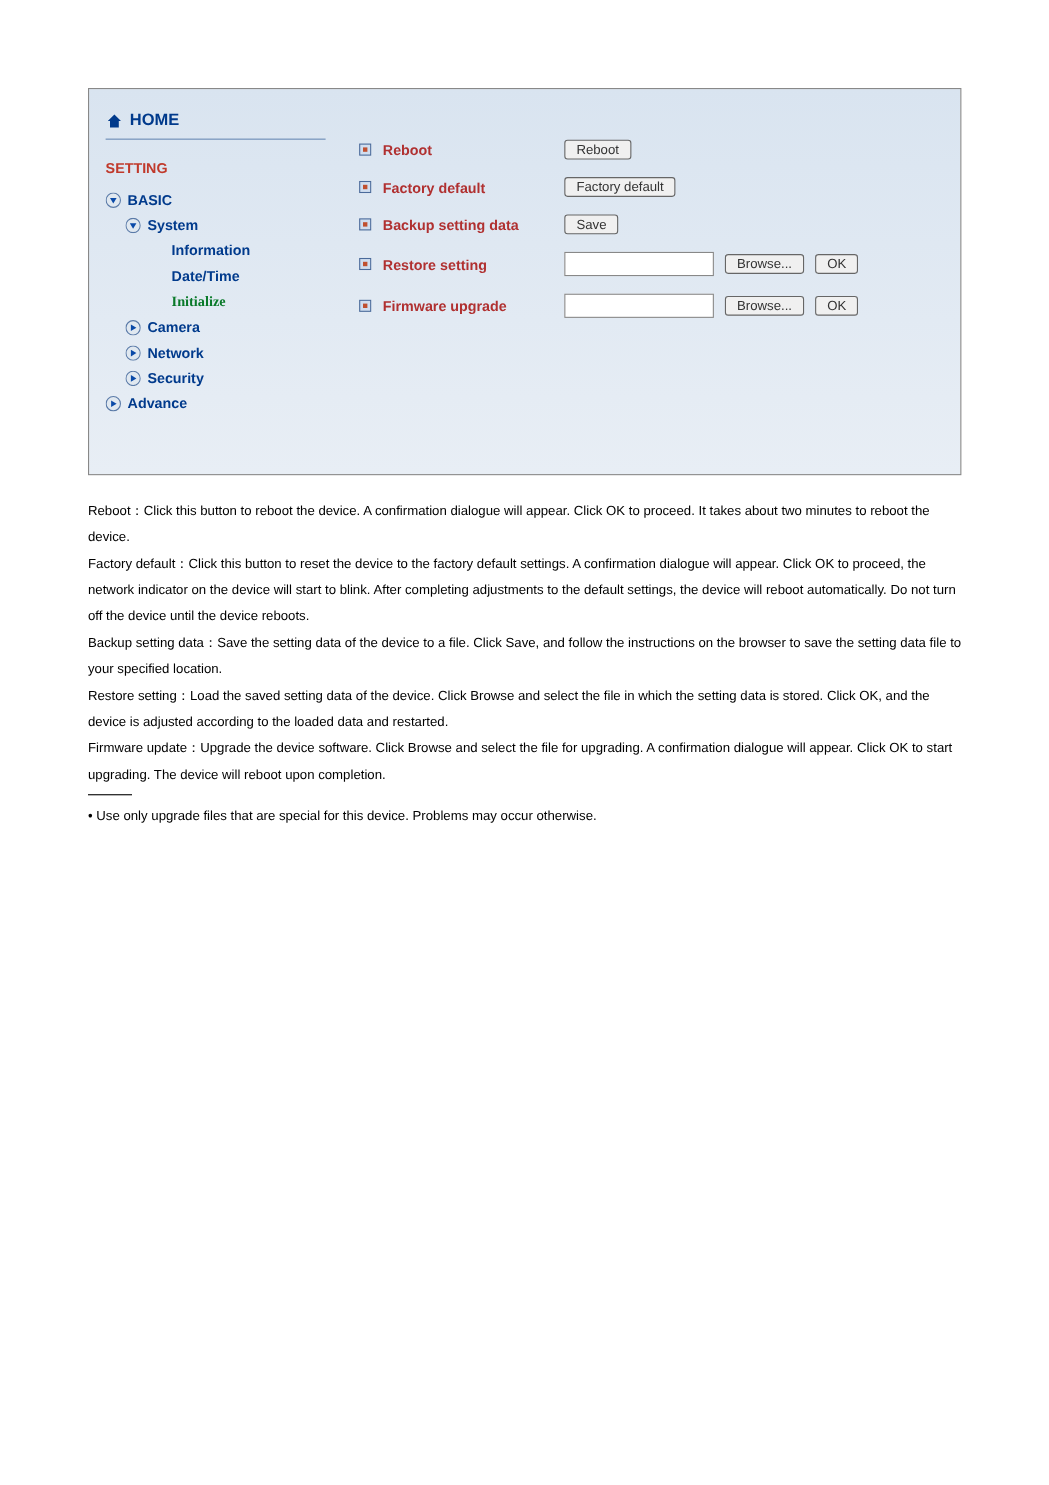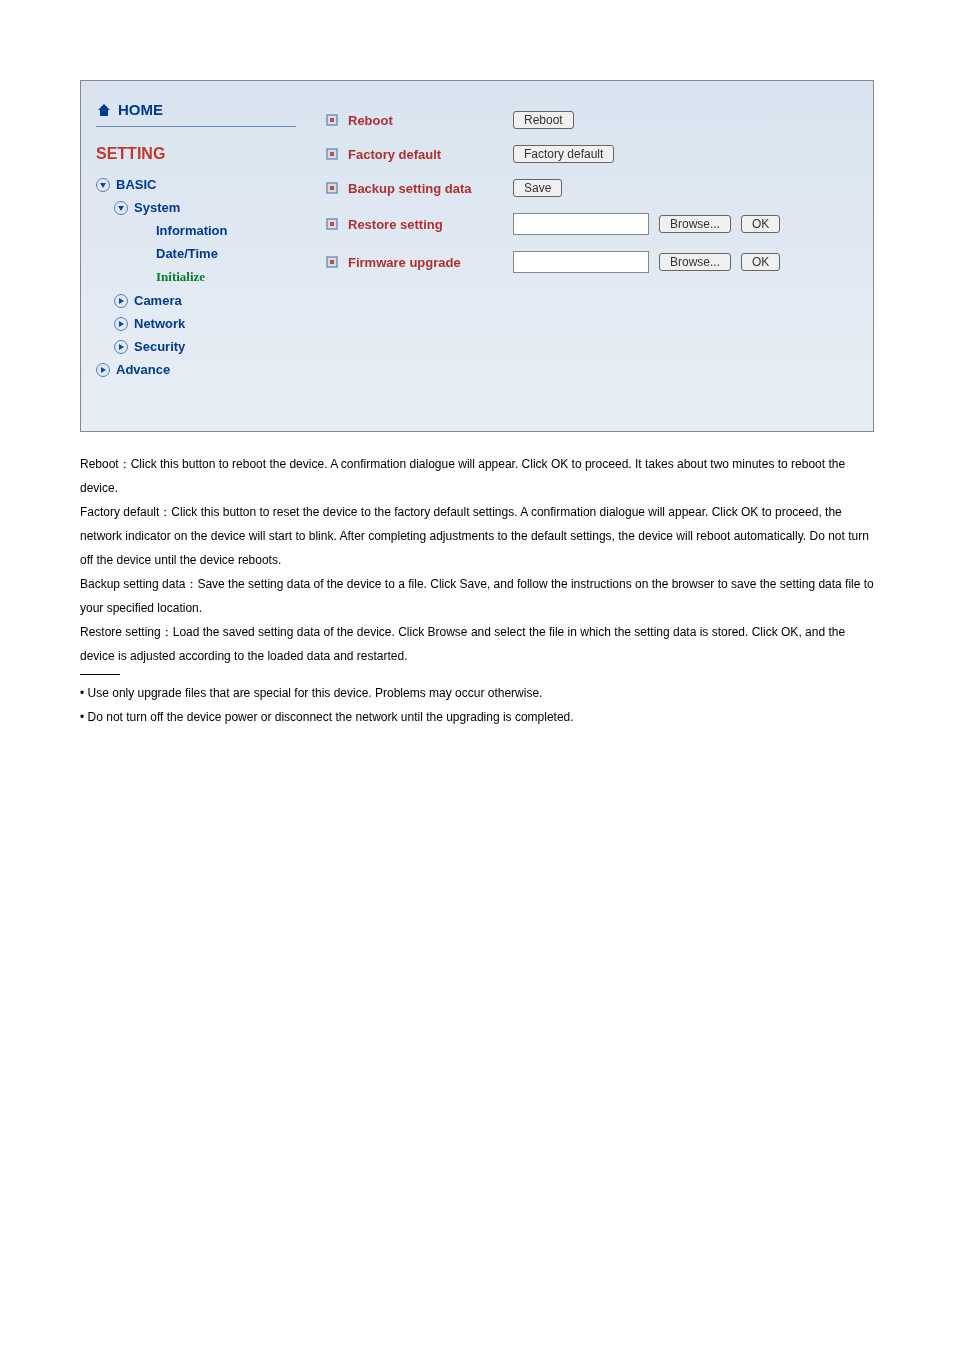--- a/index.html
+++ b/index.html
@@ -35,21 +35,21 @@
       border-bottom: 1px solid #6a8bb5;
       margin-bottom: 18px;
     }
     .home-icon {
       width: 16px;
       height: 14px;
       display: inline-block;
     }
     .setting-heading {
       color: #c0392b;
-      font-size: 16px;
+      font-size: 13px;
       margin-bottom: 10px;
     }
     .nav-item {
       display: flex;
       align-items: center;
       gap: 6px;
       padding: 4px 0;
     }
     .nav-item.level-1 { padding-left: 0px; align-items: flex-end; }
     .nav-item.level-2 { padding-left: 18px; }
@@ -61,20 +61,21 @@
       display: inline-flex;
       align-items: center;
       justify-content: center;
     }
     .content-area {
       flex: 1;
       padding: 30px 20px 20px 20px;
       font-size: 13px;
       font-weight: bold;
       color: #b03030;
+      margin-top: 16px;
     }
     .content-row {
       display: flex;
       align-items: center;
       margin-bottom: 16px;
       gap: 10px;
     }
     .bullet-icon {
       width: 12px;
       height: 12px;
@@ -272,19 +273,19 @@
         <button class="btn">OK</button>
       </div>
     </div>
   </div>
 
   <div class="doc-text">
     <p class="doc-paragraph">Reboot：Click this button to reboot the device. A confirmation dialogue will appear. Click OK to proceed. It takes about two minutes to reboot the device.</p>
     <p class="doc-paragraph">Factory default：Click this button to reset the device to the factory default settings. A confirmation dialogue will appear. Click OK to proceed, the network indicator on the device will start to blink. After completing adjustments to the default settings, the device will reboot automatically. Do not turn off the device until the device reboots.</p>
     <p class="doc-paragraph">Backup setting data：Save the setting data of the device to a file. Click Save, and follow the instructions on the browser to save the setting data file to your specified location.</p>
     <p class="doc-paragraph">Restore setting：Load the saved setting data of the device. Click Browse and select the file in which the setting data is stored. Click OK, and the device is adjusted according to the loaded data and restarted.</p>
+    <p class="doc-paragraph">Firmware update：Upgrade the device software. Click Browse and select the file for upgrading. A confirmation dialogue will appear. Click OK to start upgrading. The device will reboot upon completion.</p>
     <div class="note-separator"></div>
     <div class="bullet-list">
       <div class="bullet-list-item">• Use only upgrade files that are special for this device. Problems may occur otherwise.</div>
-      <div class="bullet-list-item">• Do not turn off the device power or disconnect the network until the upgrading is completed.</div>
     </div>
   </div>
 </div>
 
 </body></html>

